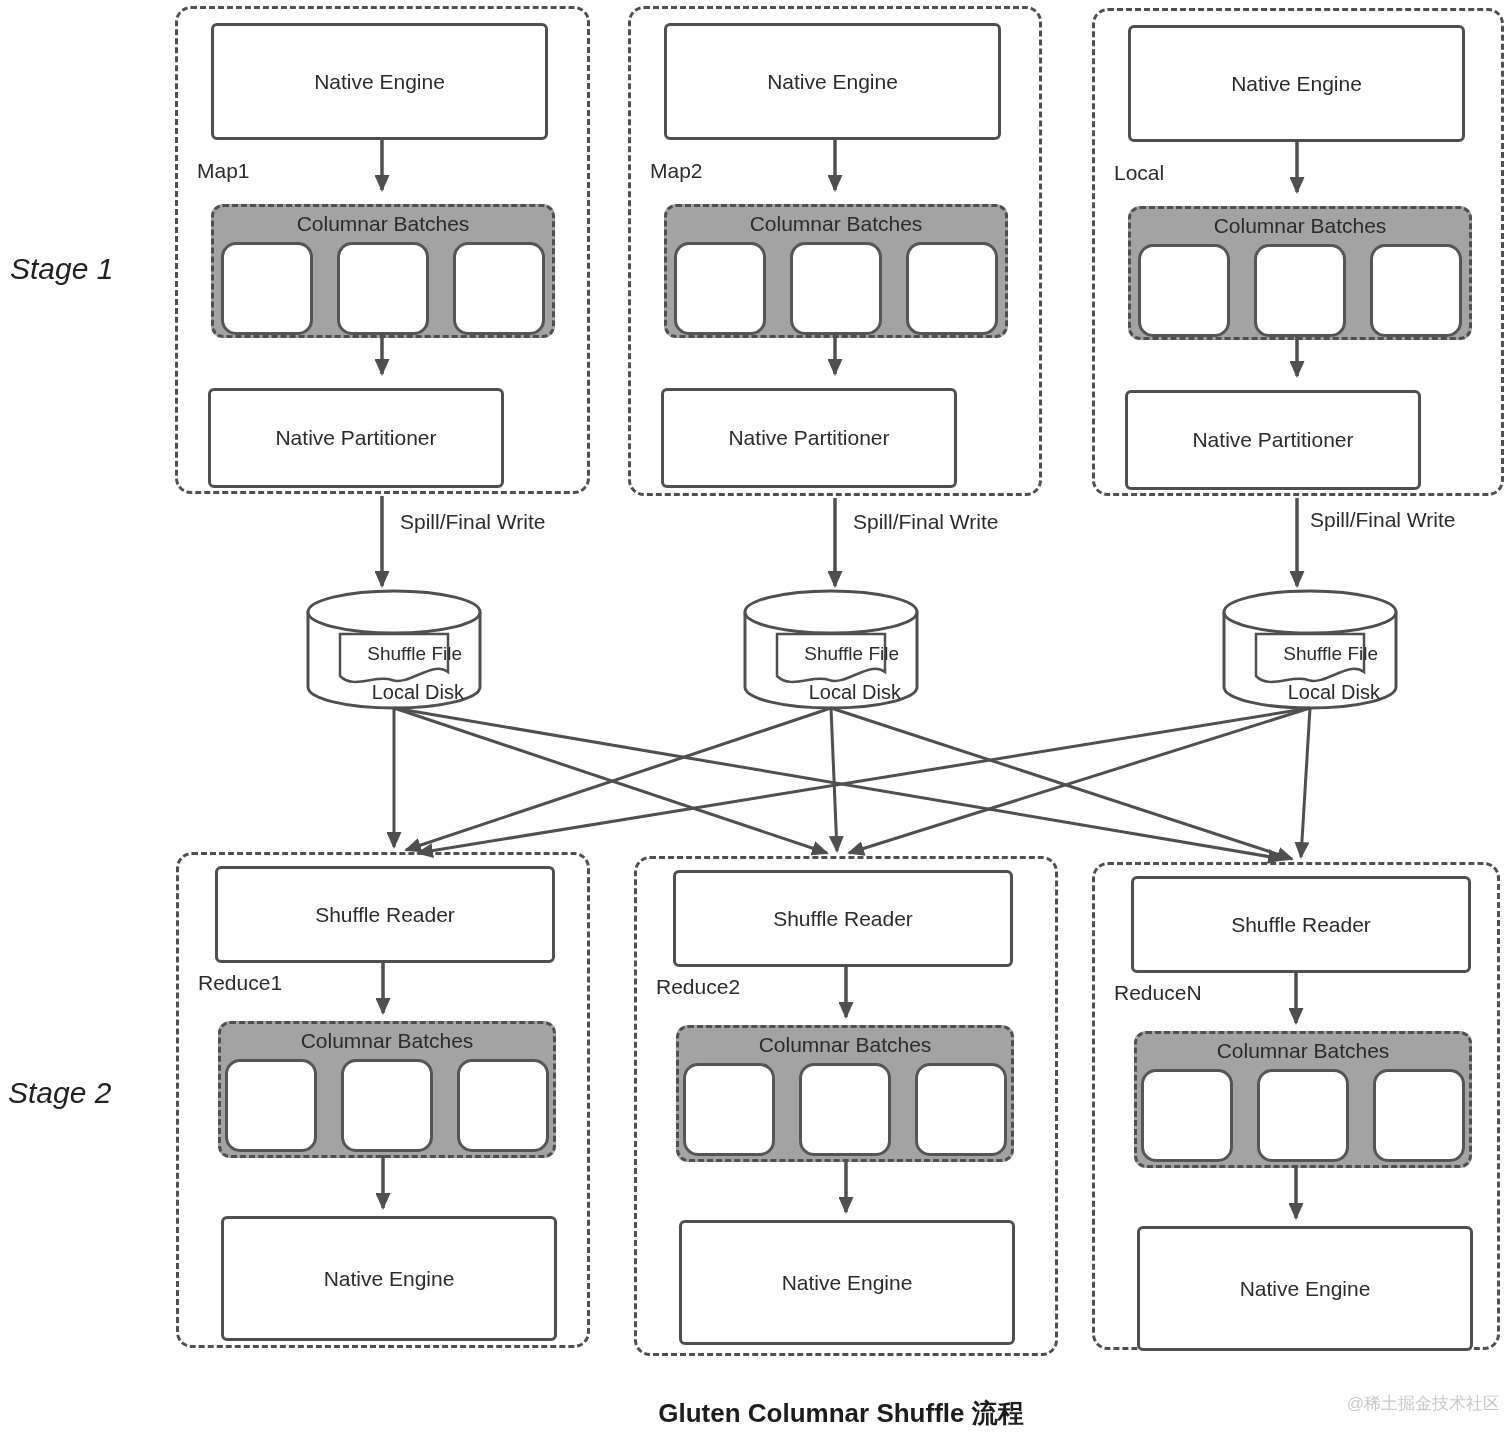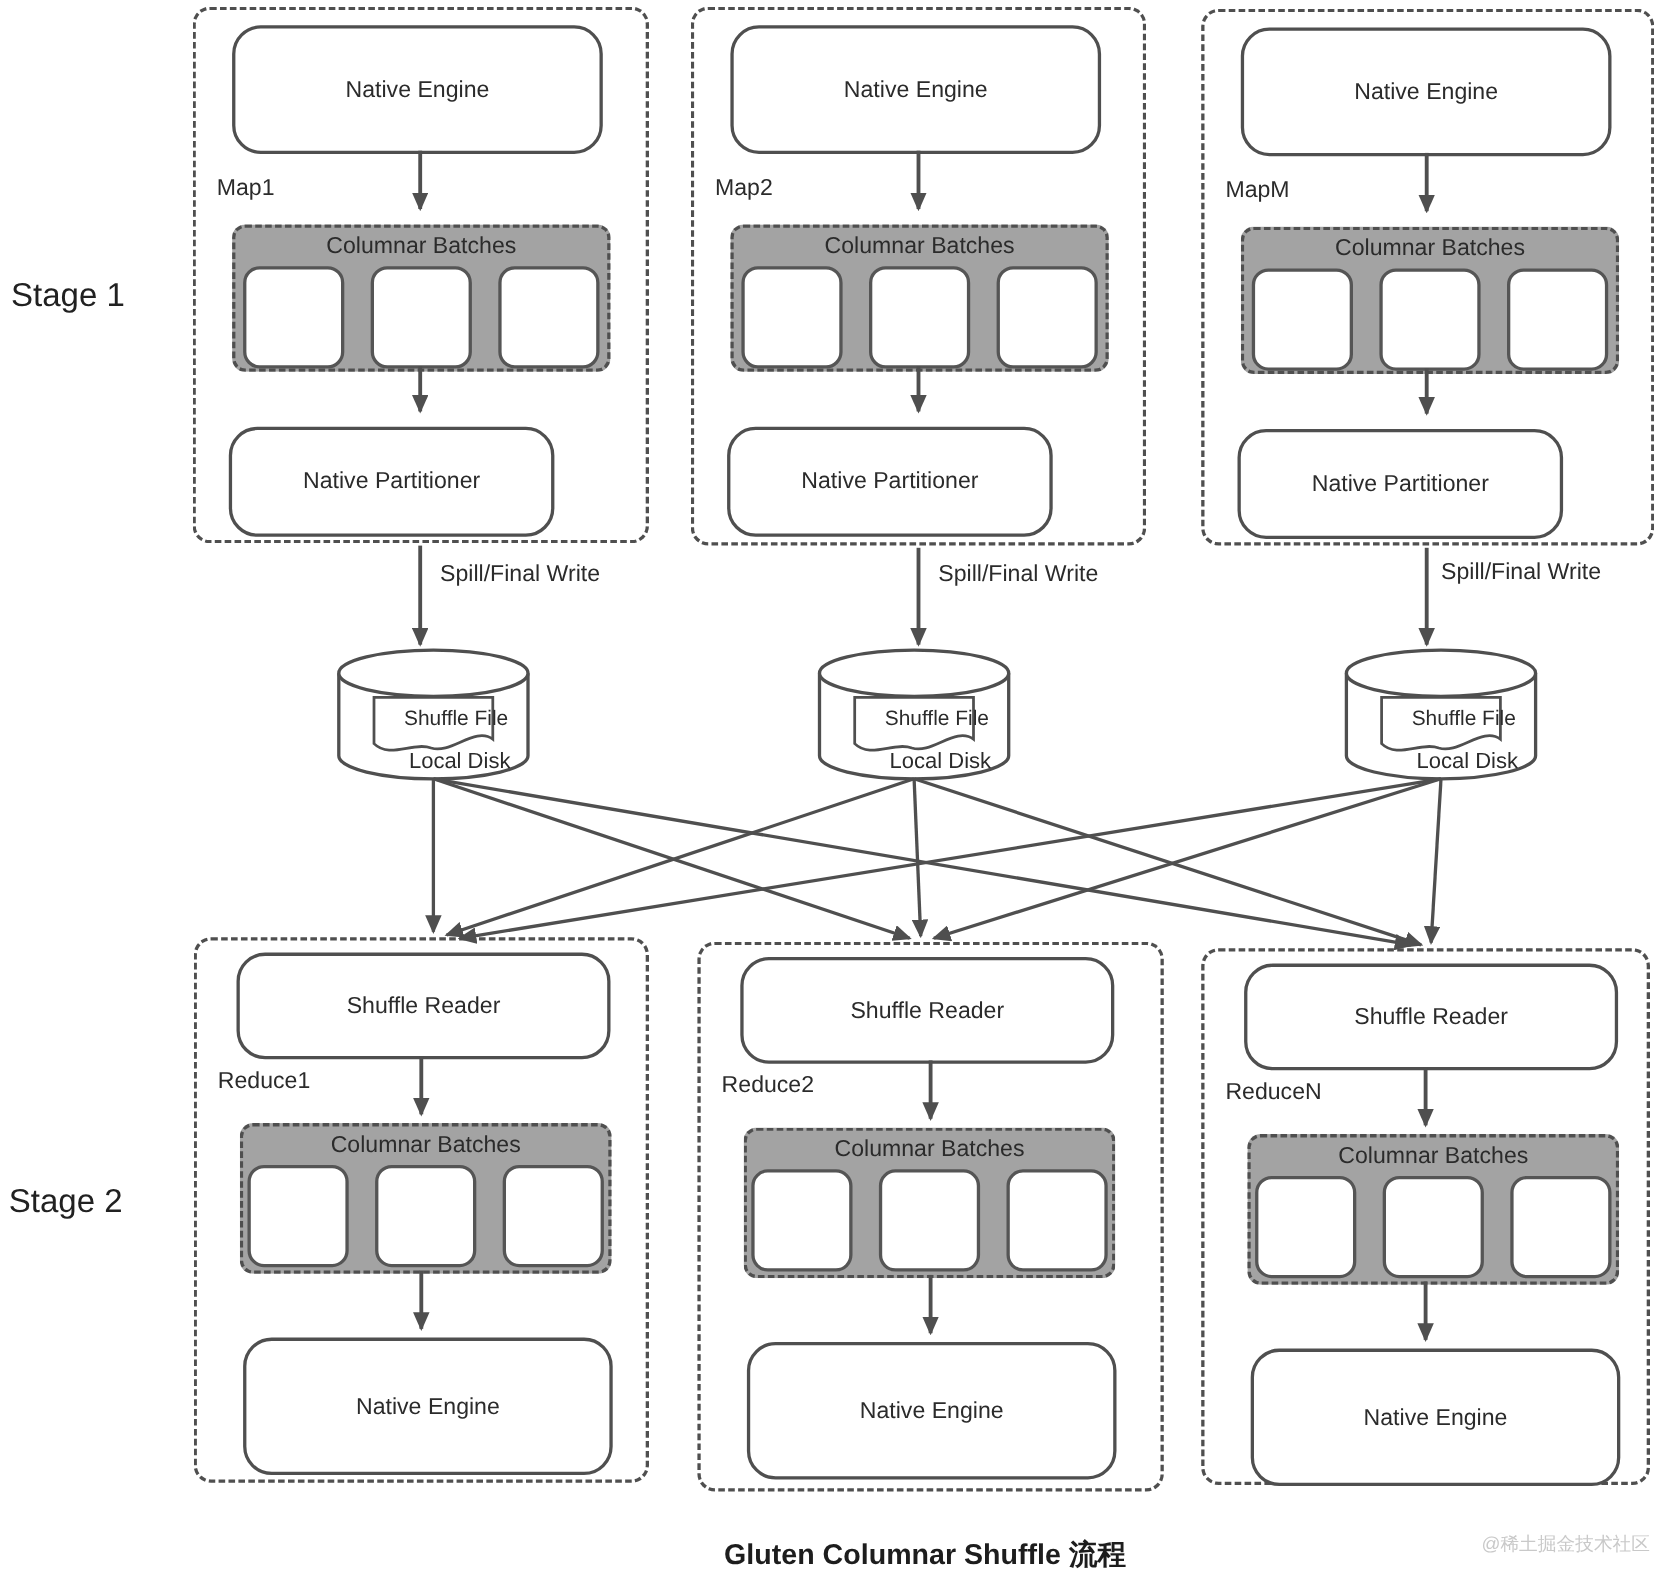--- a/index.html
+++ b/index.html
@@ -4,32 +4,32 @@
 <style>
   html,body { margin:0; padding:0; background:#ffffff; }
   .canvas {
     position:relative; width:1512px; height:1442px;
     background:#ffffff; overflow:hidden;
     font-family:"Liberation Sans","DejaVu Sans",sans-serif;
     color:#2b2b2b;
   }
   * { box-sizing:border-box; }
 
-  .stage-label { position:absolute; font-size:30px; color:#212121; }
+  .stage-label { position:absolute; font-size:30px; color:#212121;font-style:italic; }
 
   .group {
     position:absolute;
     border:3px dashed #4f4f4f;
     border-radius:16px;
     background:transparent;
   }
   .group .node {
     position:absolute;
     border:3px solid #4f4f4f;
-    border-radius:26px;
+    border-radius:6px;
     background:#ffffff;
     display:flex; align-items:center; justify-content:center;
     font-size:21px; color:#2b2b2b; text-align:center;
   }
   .group .group-label { position:absolute; font-size:21px; color:#2b2b2b; }
 
   .batches {
     position:absolute;
     border:3px dashed #4f4f4f;
     border-radius:12px;
@@ -111,21 +111,21 @@
     </div>
     <div class="node partitioner">
         <span>Native Partitioner</span>
       </div>
   </div>
 
   <div class="group map-group" style="left:1092px; top:8px; width:412px; height:488px;">
     <div class="node engine">
         <span>Native Engine</span>
       </div>
-    <div class="group-label">MapM</div>
+    <div class="group-label">Local</div>
     <div class="batches">
       <div class="batches-title">Columnar Batches</div>
       <div class="squares">
         <div class="sq"></div>
         <div class="sq"></div>
         <div class="sq"></div>
       </div>
     </div>
     <div class="node partitioner">
         <span>Native Partitioner</span>

